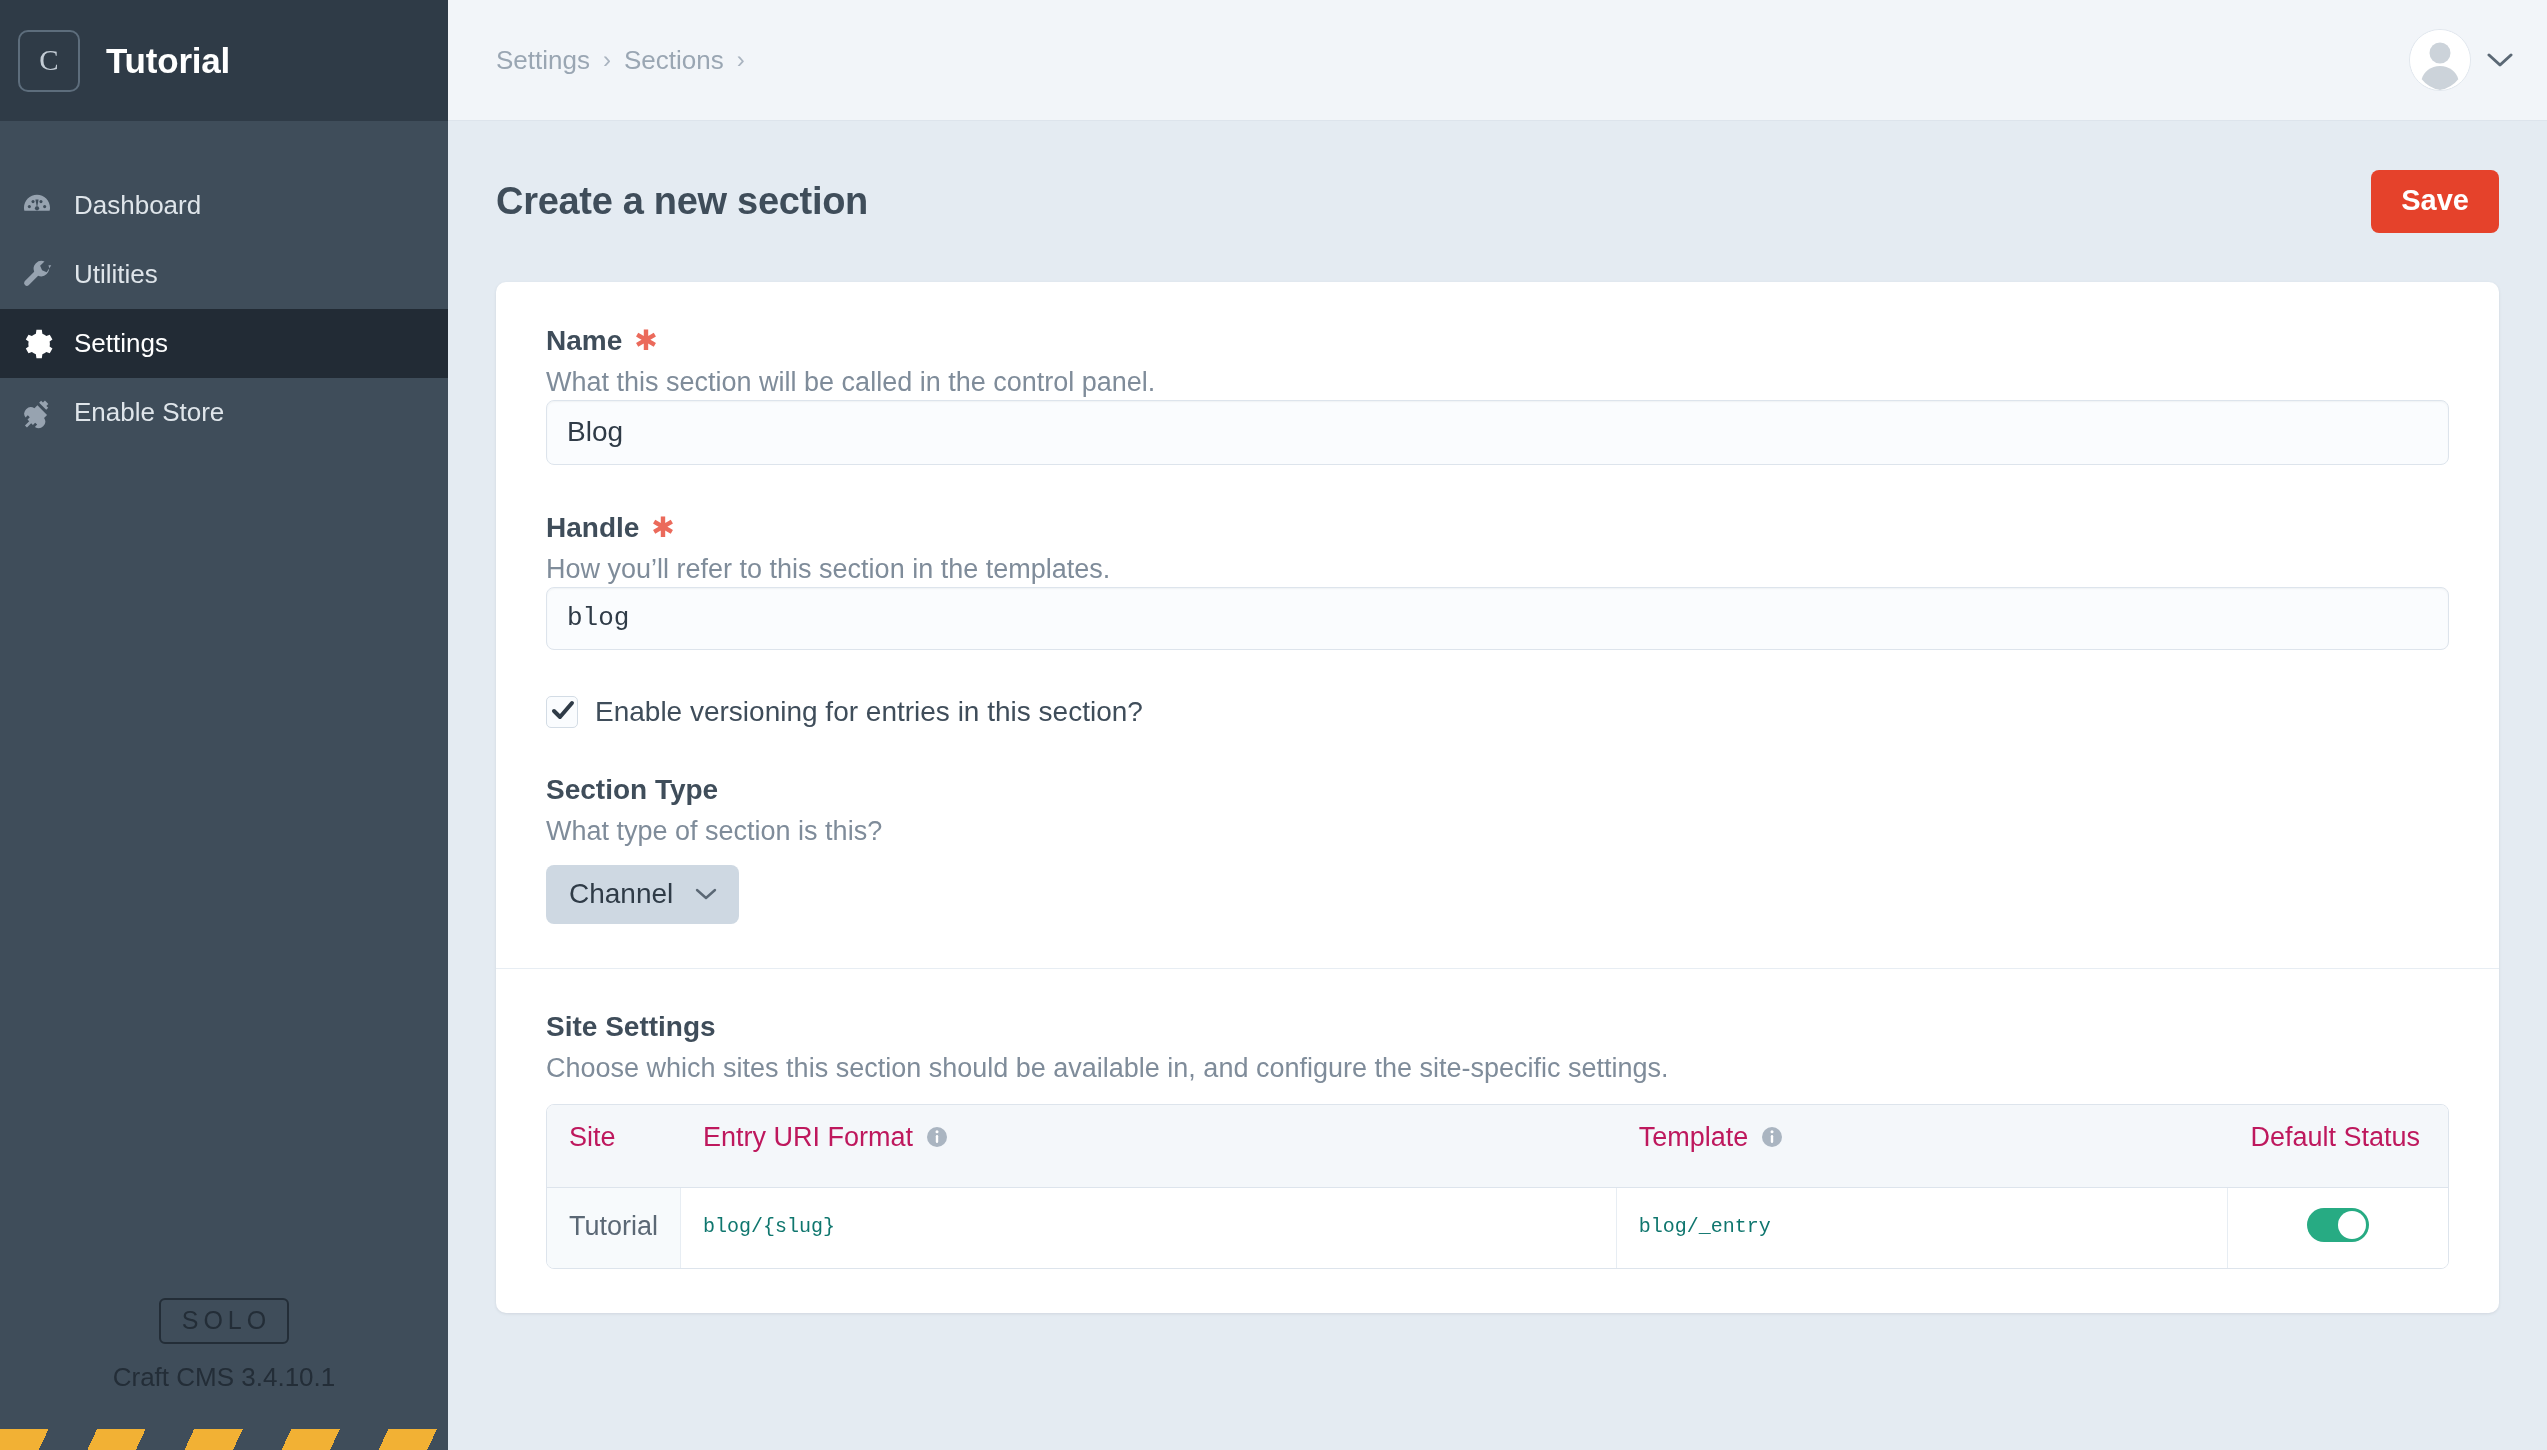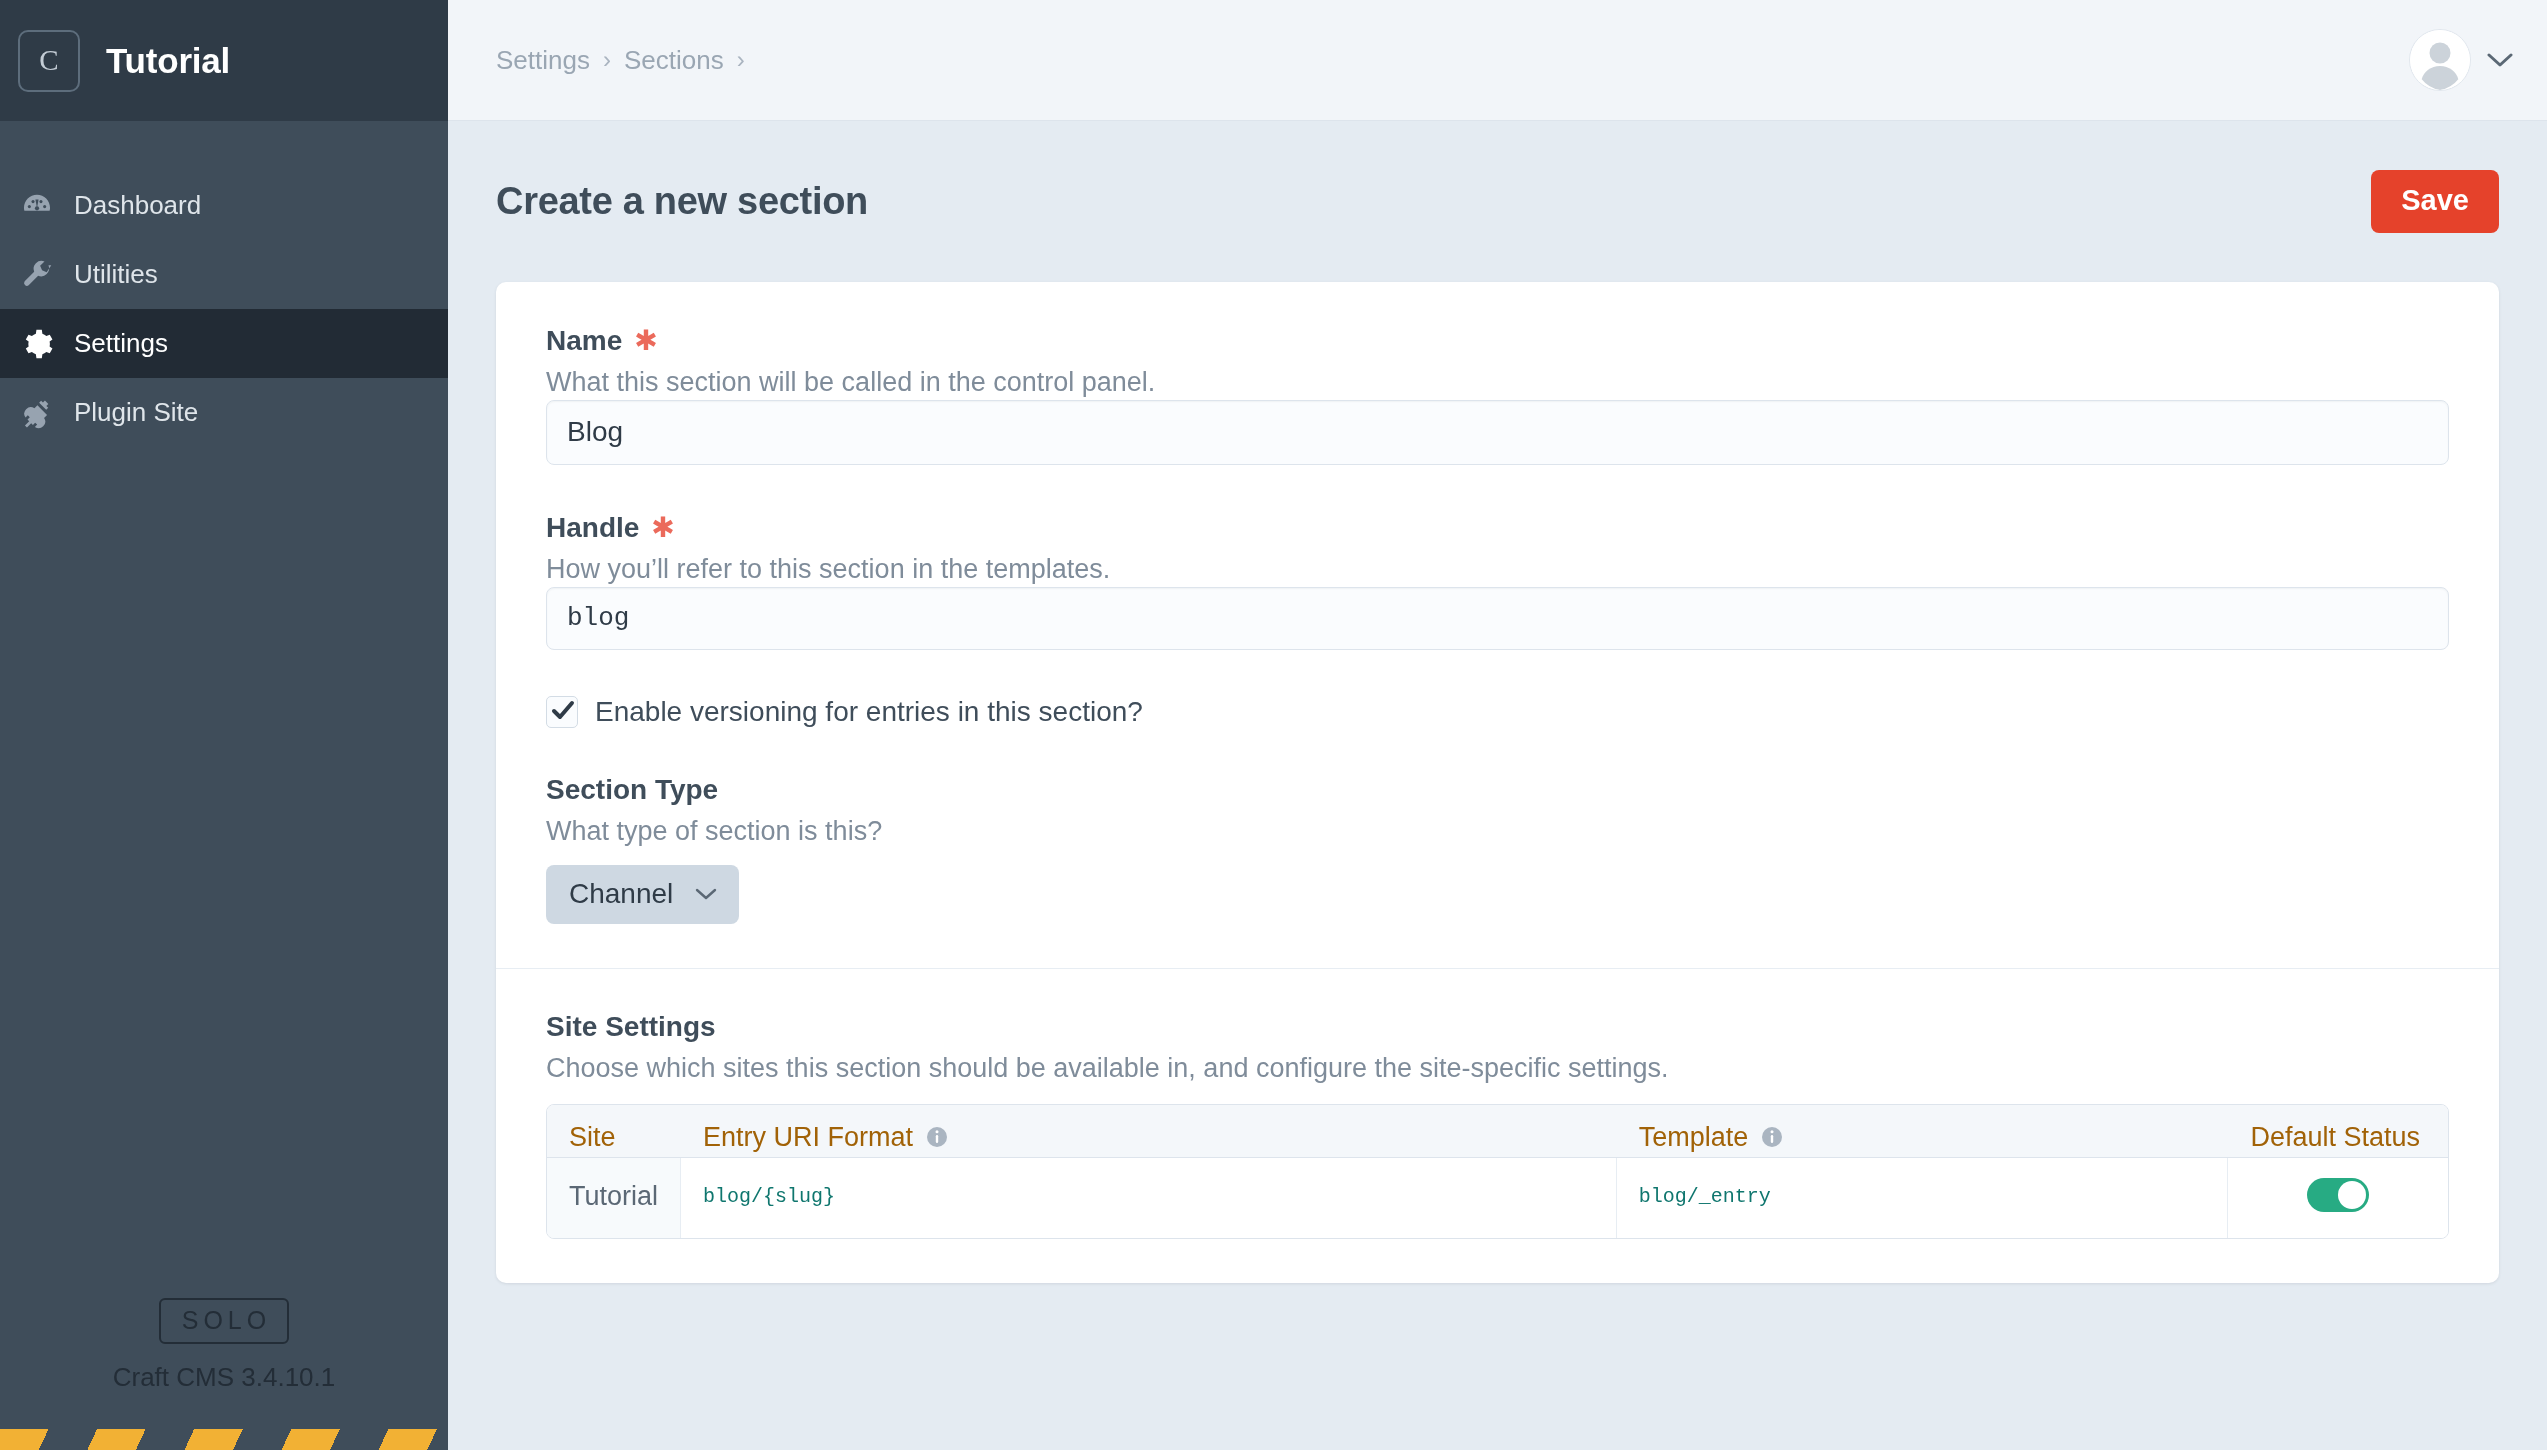--- a/index.html
+++ b/index.html
@@ -206,24 +206,24 @@
     width: 100%;
     border-collapse: separate;
     border-spacing: 0;
     border: 1px solid #dde4ec;
     border-radius: 8px;
     overflow: hidden;
     font-size: 27px;
   }
   .site-table thead th {
     background: #f4f7fa;
-    color: #a16207;
+    color: #be185d;
     font-weight: normal;
     text-align: left;
-    padding: 17px 22px 4px 22px;
+    padding: 17px 22px 34px 22px;
     border-bottom: 1px solid #dde4ec;
     white-space: nowrap;
   }
   .site-table thead th.status-col { text-align: right; padding-right: 28px; }
   .th-inner { display: inline-flex; align-items: center; }
   .info-icon { margin-left: 12px; display: inline-flex; }
   .site-table tbody td {
     padding: 20px 22px 22px 22px;
     color: #5b6875;
     vertical-align: middle;
@@ -303,21 +303,21 @@
         <span class="nav-label">Settings</span>
       </div>
 
       <div class="nav-item">
         <span class="nav-icon">
           <svg width="34" height="34" viewBox="0 0 24 24">
             <path fill="#97a3b0" d="M17.6 3.2l-1.4 1.4-1.3-1.3-1.4 1.4 5 5 1.4-1.4-1.3-1.3 1.4-1.4-2.4-2.4z"></path>
             <path fill="#97a3b0" d="M12.3 6.6l-2.1 2.1a4.6 4.6 0 0 0-6.3 6.5l1.6-1.6 1.4 1.4-1.6 1.6 1.2 1.2-3 3 1.4 1.4 3-3 1.2 1.2 1.6-1.6 1.4 1.4-1.6 1.6a4.6 4.6 0 0 0 6.5-6.3l2.1-2.1-6.8-6.8z"></path>
           </svg>
         </span>
-        <span class="nav-label">Plugin Site</span>
+        <span class="nav-label">Enable Store</span>
       </div>
 
     </nav>
 
     <div class="sidebar-footer">
       <div class="edition-badge">SOLO</div>
       <div class="craft-version">Craft CMS 3.4.10.1</div>
     </div>
 
     <div class="dev-stripes"></div>

